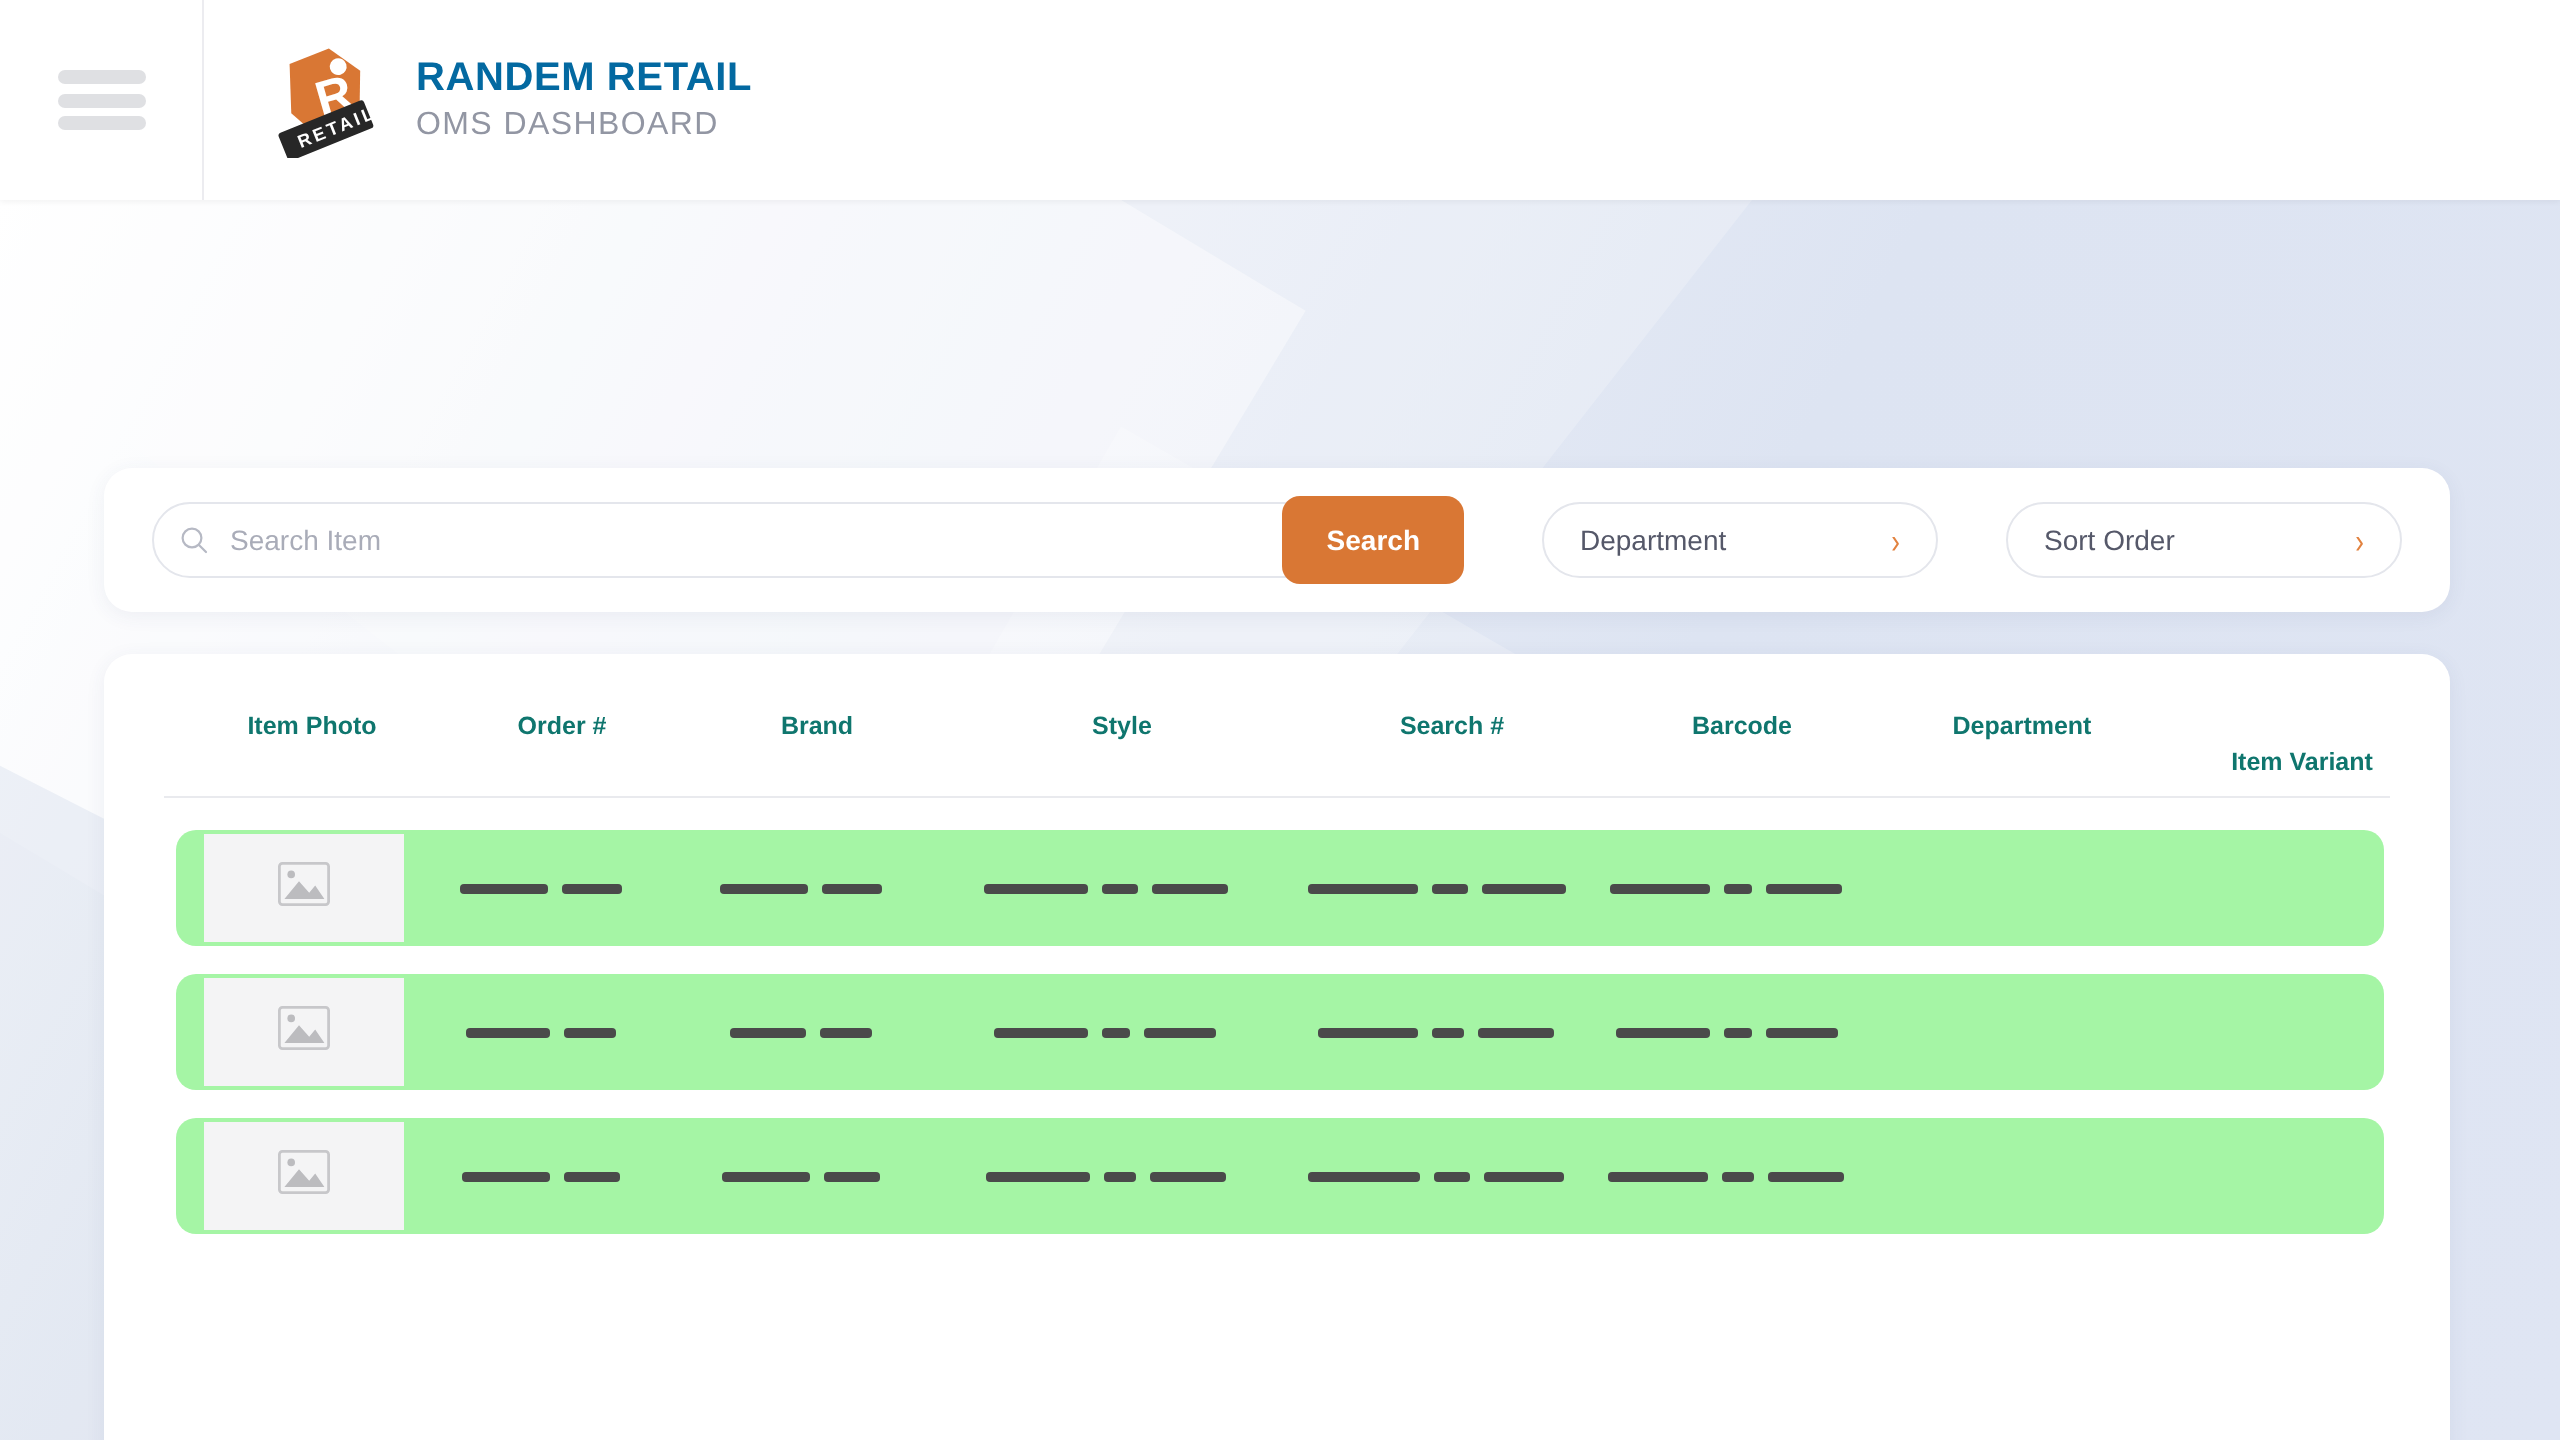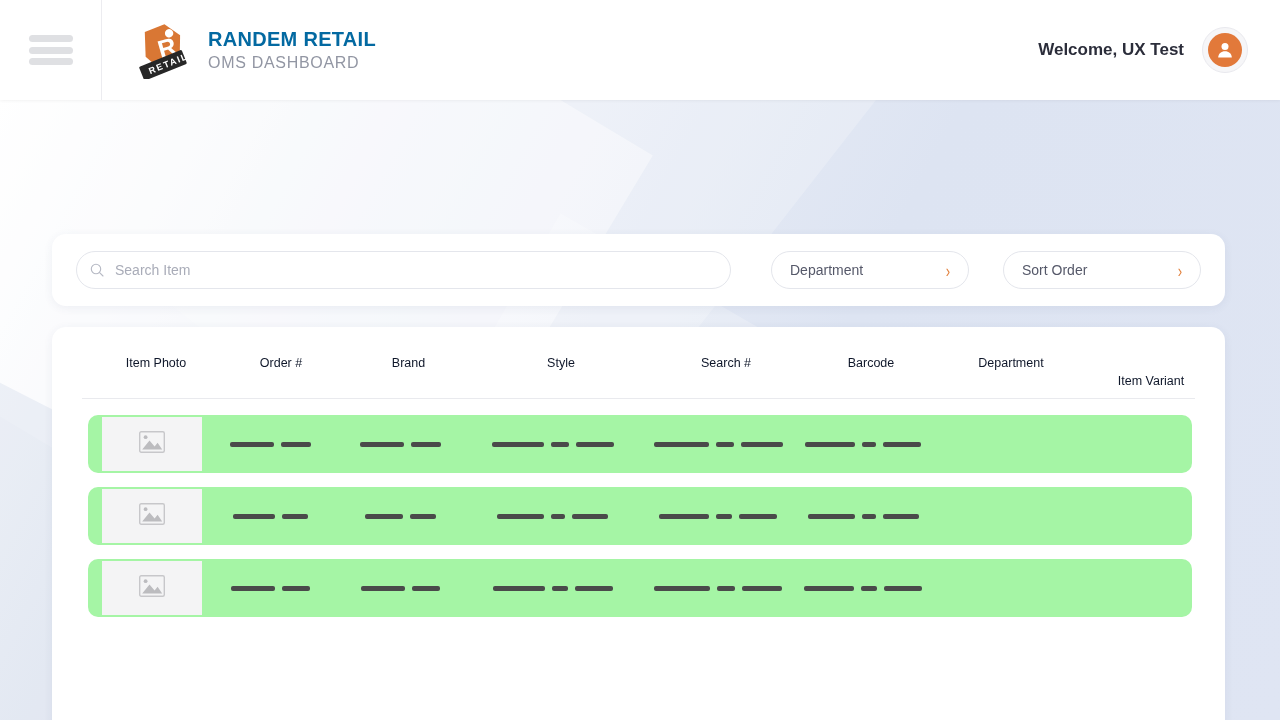--- a/index.html
+++ b/index.html
@@ -259,22 +259,22 @@
   .thead {
     display: flex;
     align-items: center;
     height: 72px;
     padding: 0 10px 0 14px;
     border-bottom: 1px solid #e9eaee;
     margin: 0 30px;
   }
   .th {
     font-size: 12.5px;
-    font-weight: normal;
-    color: #0f172a;
+    font-weight: bold;
+    color: #0f766e;
     text-align: center;
     flex: 0 0 auto;
   }
   .th.c0 { width: 120px; }
   .th.c1 { width: 130px; }
   .th.c2 { width: 125px; }
   .th.c3 { width: 180px; }
   .th.c4 { width: 150px; }
   .th.c5 { width: 140px; }
   .th.c6 { width: 140px; }
@@ -356,51 +356,41 @@
           <text x="10" y="47" font-family="Liberation Sans, sans-serif" font-size="9" font-weight="bold" fill="#ffffff" letter-spacing="1.6">RETAIL</text>
         </g>
       </svg>
     </div>
     <div class="brand-text">
       <div class="brand-title">RANDEM RETAIL</div>
       <div class="brand-sub">OMS DASHBOARD</div>
     </div>
   </div>
 
-  <div class="topbar-right">
-    <div class="welcome-text">Welcome, UX Test</div>
-    <div class="avatar">
-      <div class="avatar-inner">
-        <svg width="20" height="20" viewBox="0 0 20 20" xmlns="http://www.w3.org/2000/svg">
-          <circle cx="10" cy="6.6" r="3.5" fill="#ffffff"></circle>
-          <path d="M3.2 17.5c0-3.9 3.1-6.3 6.8-6.3s6.8 2.4 6.8 6.3z" fill="#ffffff"></path>
-        </svg>
-      </div>
-    </div>
-  </div>
 </div>
 
 <div class="page">
 
   <div class="bg-shape s1"></div>
   <div class="bg-shape s2"></div>
   <div class="bg-shape s3"></div>
   <div class="bg-shape s4"></div>
 
 
   <div class="search-card">
 
     <div class="search-wrap">
       <span class="search-icon">
         <svg width="14" height="14" viewBox="0 0 14 14" xmlns="http://www.w3.org/2000/svg">
           <circle cx="6" cy="6" r="4.7" fill="none" stroke="#b6b9c4" stroke-width="1.1"></circle>
           <line x1="9.6" y1="9.6" x2="13" y2="13" stroke="#b6b9c4" stroke-width="1.1" stroke-linecap="round"></line>
         </svg>
       </span>
       <input class="search-input" type="text" placeholder="Search Item" style="">
+      <button class="search-btn">Search</button>
     </div>
 
     <div class="select-box dept">
       <span>Department</span>
       <span class="chev">›</span>
     </div>
 
     <div class="select-box sort">
       <span>Sort Order</span>
       <span class="chev">›</span>

